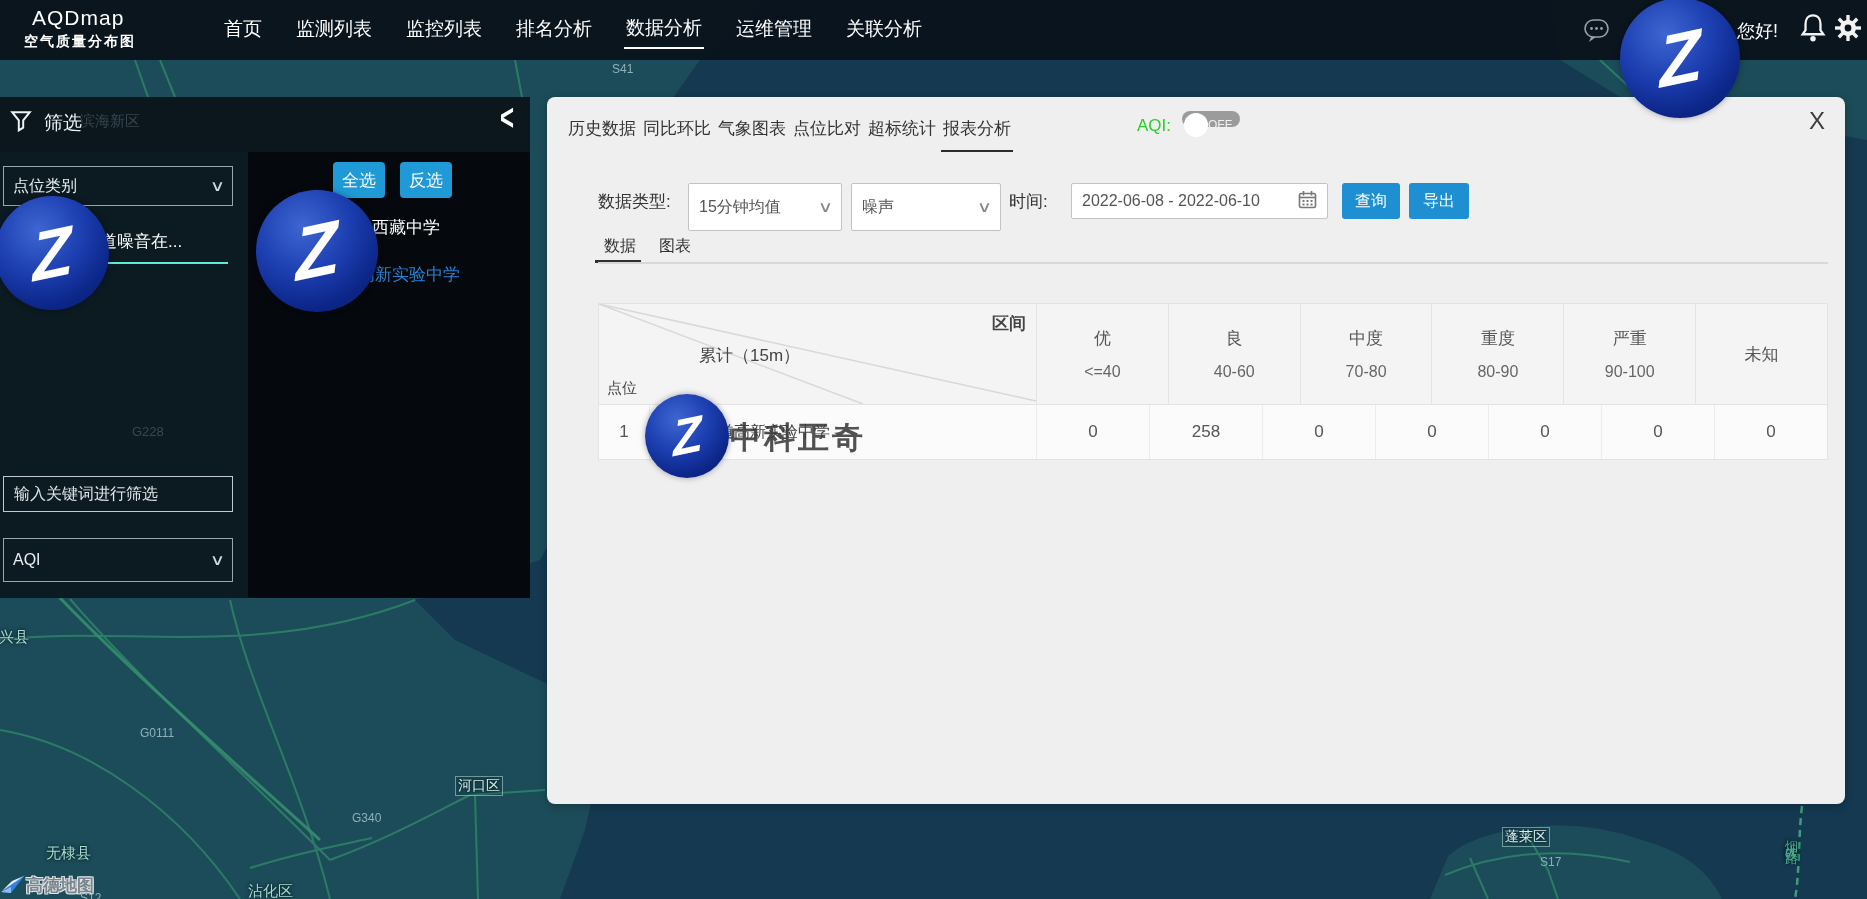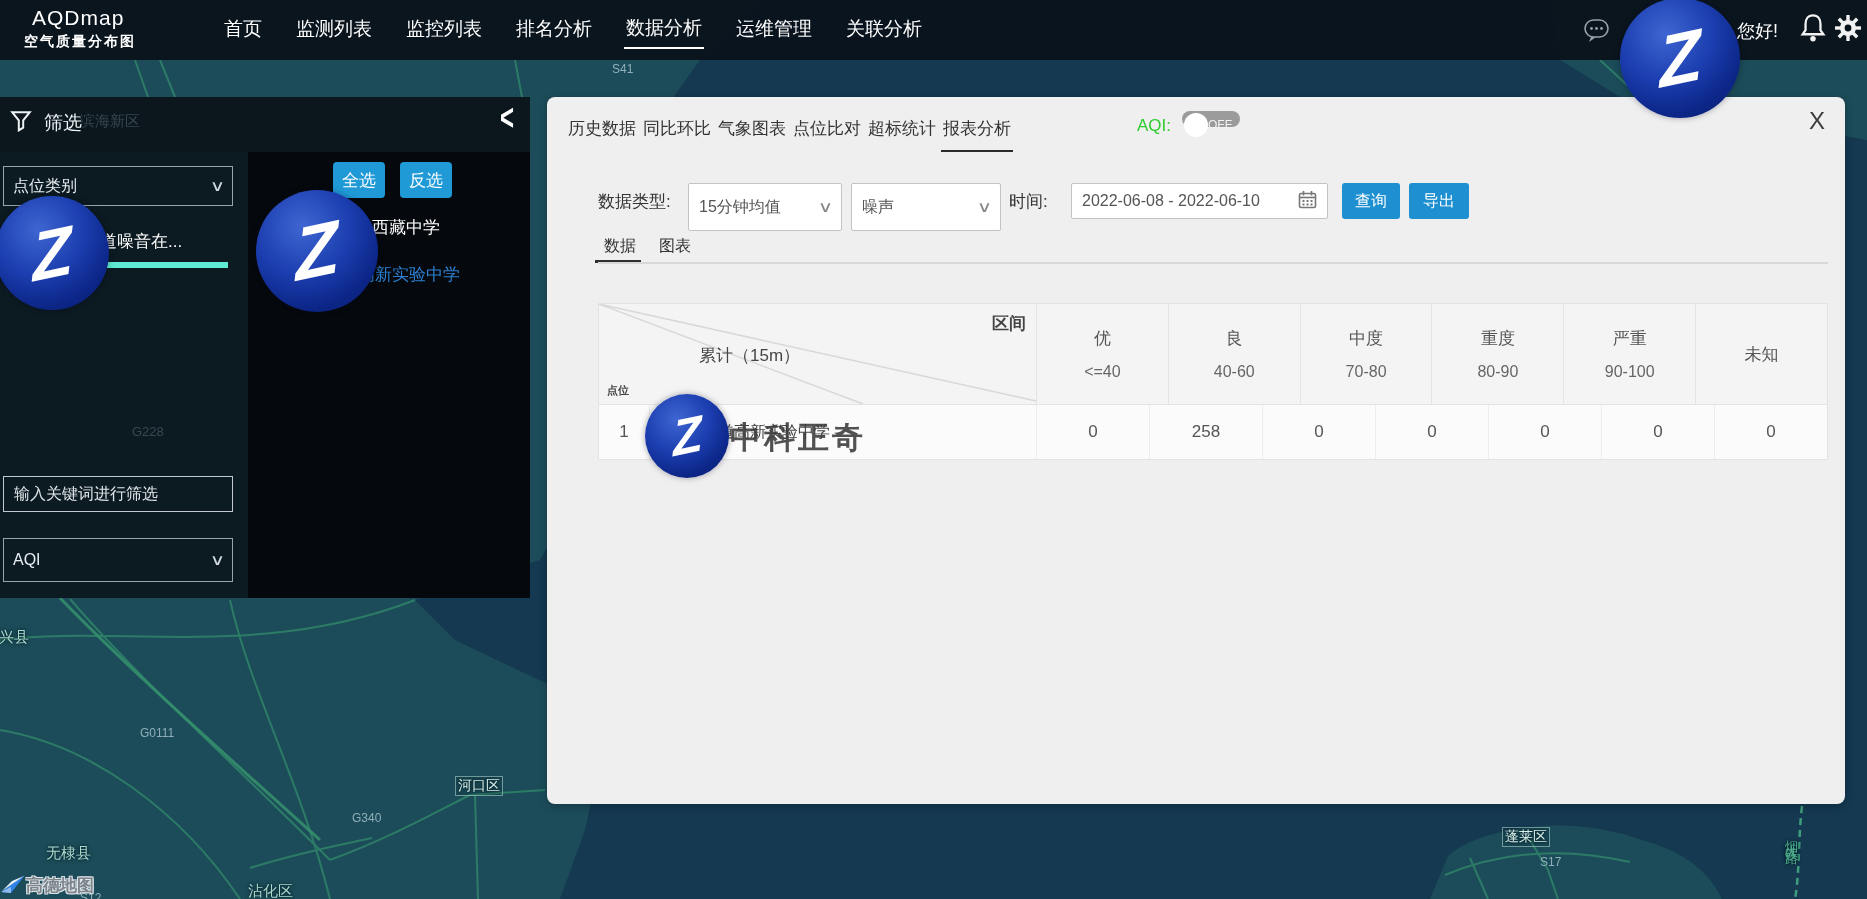--- a/index.html
+++ b/index.html
@@ -38,21 +38,21 @@
   #sb-header{left:0;top:97px;width:530px;height:55px;background:rgba(11,21,27,.97);z-index:10;border-bottom:1px solid #1d2a31}
   #sb-title{left:44px;top:110px;color:#eef3f5;font-size:19px;z-index:11}
   #sb-filter-icon{left:10px;top:110px;z-index:11}
   #sb-collapse{left:500px;top:104px;z-index:12;color:#fff;font-size:24px;font-weight:bold;transform:scaleY(1.5);cursor:pointer}
   #sb-left{left:0;top:152px;width:248px;height:446px;background:#0c1a21;z-index:10;border-right:1px solid #1d2a31}
   #sb-right{left:248px;top:152px;width:282px;height:446px;background:#05090d;z-index:10}
   .sb-select{position:absolute;border:1px solid #9aa6ac;color:#e8eef1;font-size:16px;display:flex;align-items:center;
      padding:0 9px;justify-content:space-between;cursor:pointer;z-index:11;background:transparent}
   .chev{color:#cfd8dc;font-size:15px;transform:scaleX(1.4)}
   #sb-noise-tab{left:100px;top:230px;width:128px;z-index:11;color:#fff;font-size:17px;padding-bottom:9px;
-     border-bottom:6px solid #5eead4;cursor:pointer;white-space:nowrap}
+     border-bottom:2px solid #5eead4;cursor:pointer;white-space:nowrap}
   #sb-keyword{left:3px;top:476px;width:230px;height:36px;box-sizing:border-box;background:transparent;
      border:1px solid #c2cacf;color:#22c55e;font-size:16px;padding:12px 10px;z-index:11;outline:none}
   #sb-keyword::placeholder{color:#dfe5e8;opacity:1}
   .sb-btn{position:absolute;width:52px;height:36px;background:#1f9ad6;color:#fff;font-size:17px;border:none;
      border-radius:4px;cursor:pointer;z-index:11}
   #sb-item1{left:372px;top:216px;color:#fff;font-size:17px;z-index:11;cursor:pointer}
   #sb-item2{left:358px;top:263px;color:#2d7fd0;font-size:17px;z-index:11;cursor:pointer}
   
   #panel{left:547px;top:97px;width:1298px;height:707px;background:#efeff0;border-radius:8px;z-index:10;
      box-shadow:0 2px 10px rgba(0,0,0,.25)}
@@ -80,21 +80,21 @@
   
   #tbl{position:absolute;left:51px;top:206px;width:1228px;border:1px solid #e3e3e3;background:#fbfbfb}
   #tbl-head{display:flex;height:100px;background:#f4f4f5;border-bottom:1px solid #e3e3e3}
   #tbl-corner{width:437px;position:relative;flex:none}
   .th-cell{flex:1;border-left:1px solid #e3e3e3;display:flex;flex-direction:column;align-items:center;justify-content:center;gap:13px}
   .th-main{color:#555;font-size:17px}
   .th-range{color:#666;font-size:16px}
   .th-range:empty{display:none}
   #corner-qj{position:absolute;right:10px;top:8px;color:#444;font-size:17px;font-weight:bold}
   #corner-lj{position:absolute;left:100px;top:40px;color:#444;font-size:17px;font-weight:normal}
-  #corner-dw{position:absolute;left:8px;bottom:6px;color:#444;font-size:11px;font-weight:bold}
+  #corner-dw{position:absolute;left:8px;bottom:6px;color:#444;font-size:15px;font-weight:normal}
   #tbl-row{display:flex;height:54px;background:#fbfbfb}
   .td{display:flex;align-items:center;justify-content:center;color:#555;font-size:17px}
   #td-idx{width:50px;flex:none;border-right:1px solid #ececec}
   #td-site{width:386px;flex:none;justify-content:flex-start;padding-left:52px;box-sizing:border-box;color:#444;font-size:16px}
   .td.val{flex:1;border-left:1px solid #ececec}
 </style>
 </head>
 <body>
 
 <svg id="map" class="abs" viewBox="0 0 1867 899" xmlns="http://www.w3.org/2000/svg">

